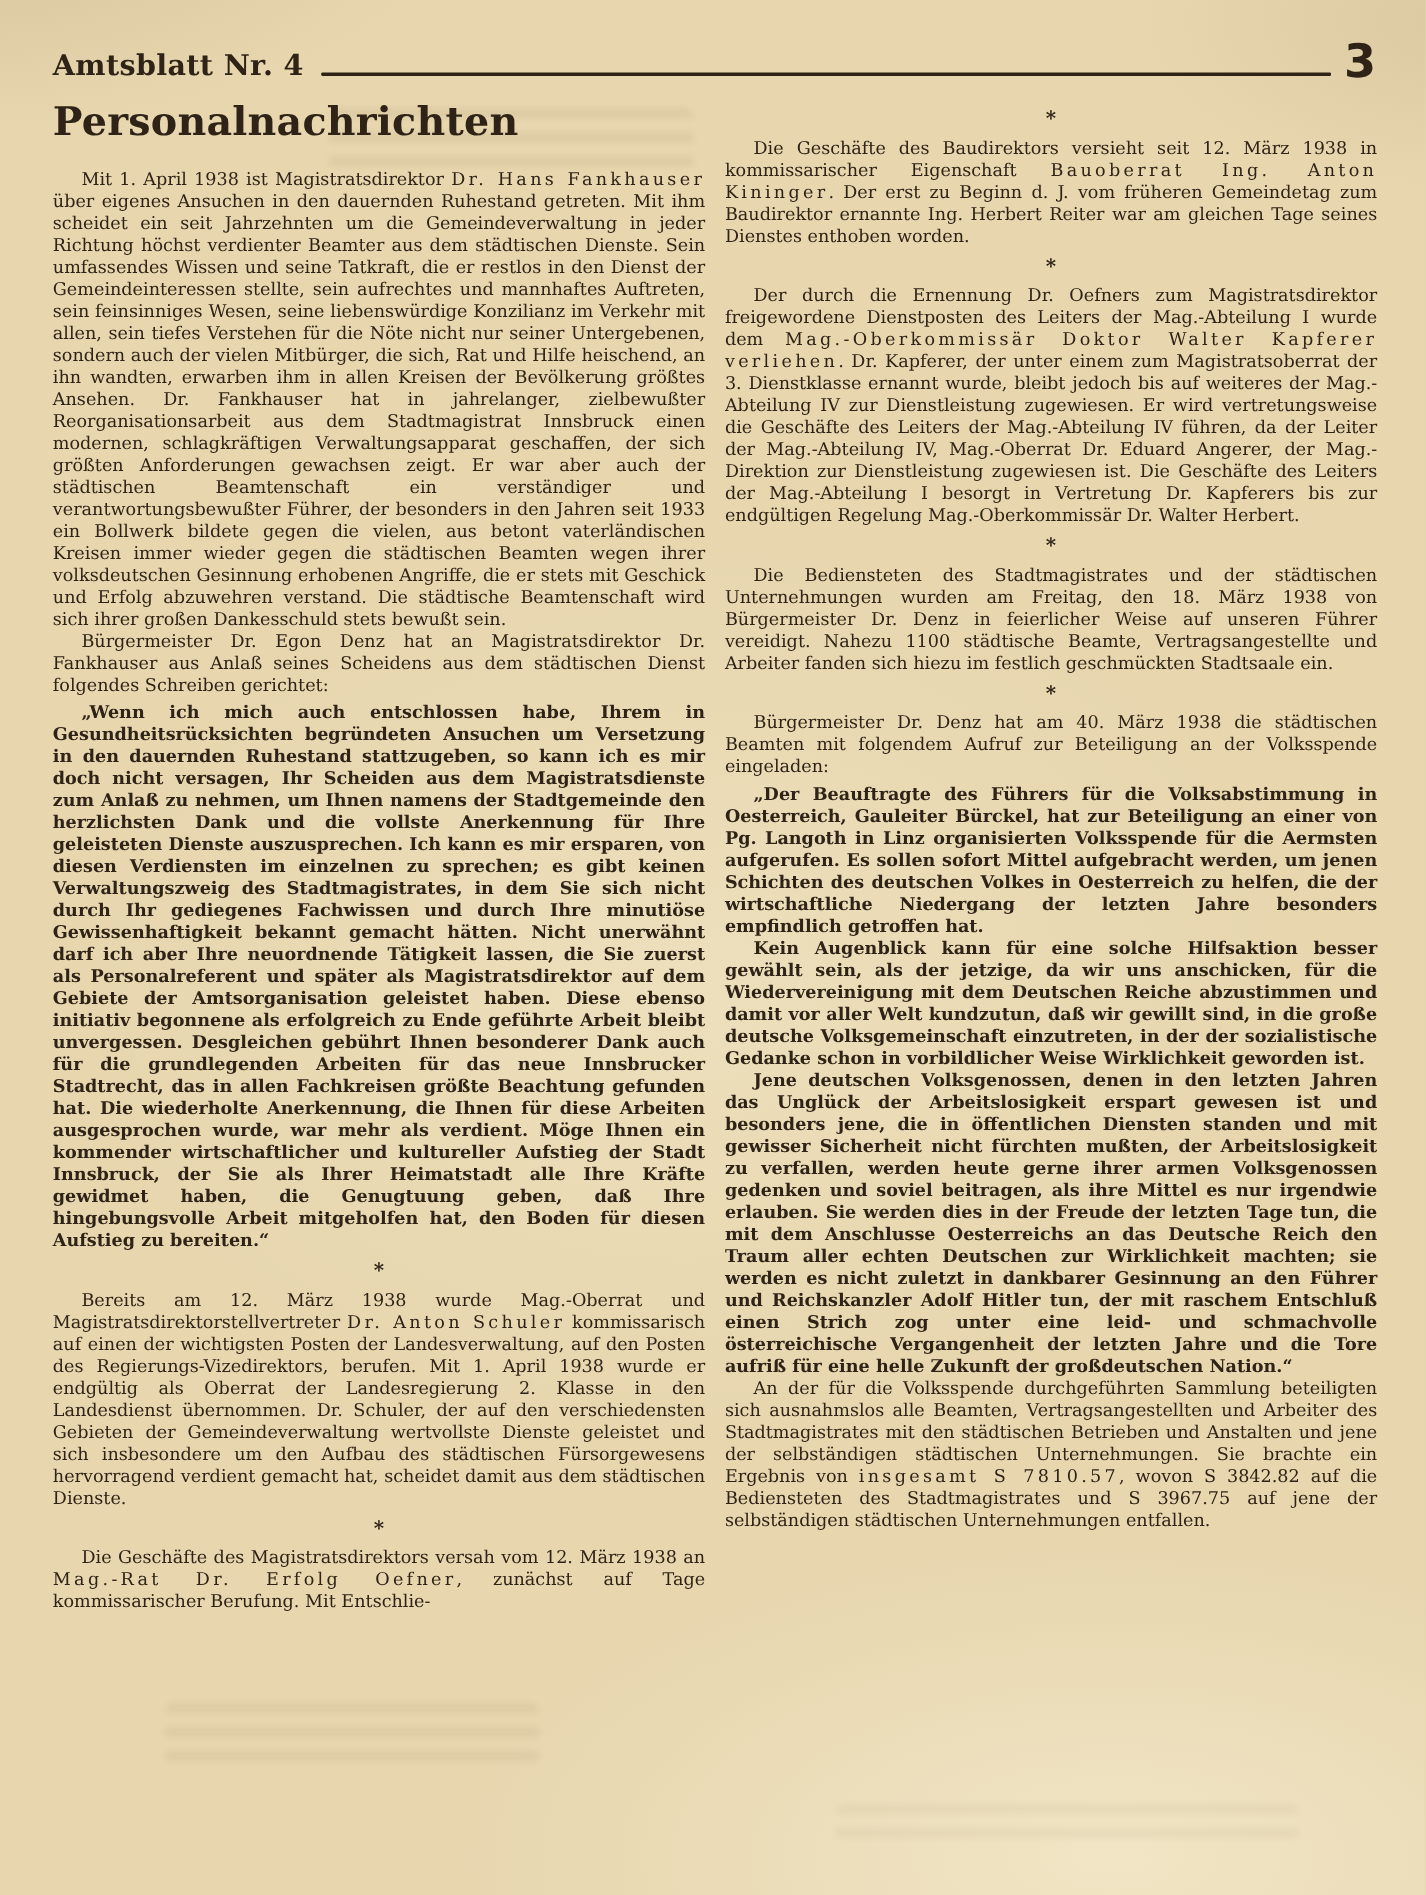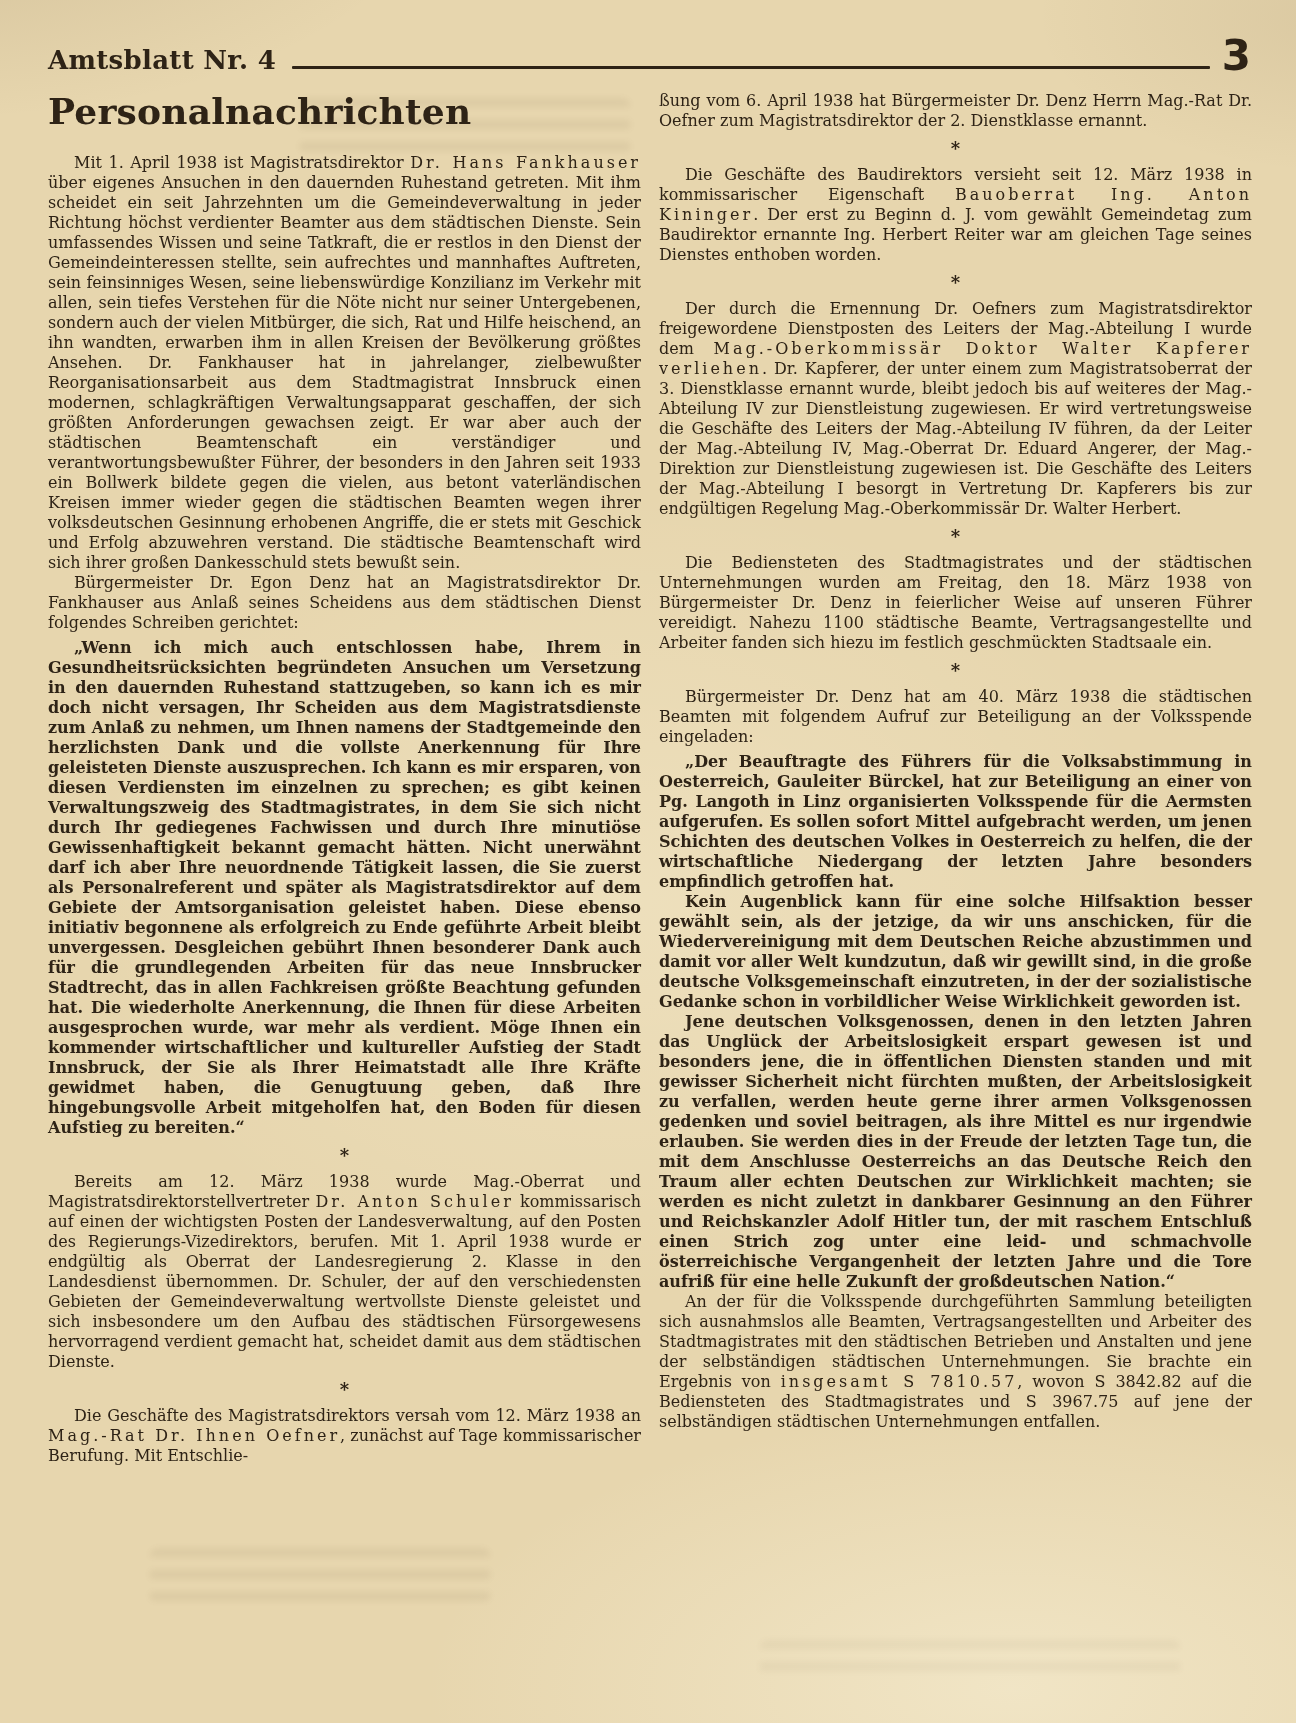--- a/index.html
+++ b/index.html
@@ -88,29 +88,28 @@
       <p>Bürgermeister Dr. Egon Denz hat an Magistratsdirektor Dr. Fankhauser aus Anlaß seines Scheidens aus dem städtischen Dienst folgendes Schreiben gerichtet:</p>
 
       <p class="bold gap-top">„Wenn ich mich auch entschlossen habe, Ihrem in Gesundheitsrücksichten begründeten Ansuchen um Versetzung in den dauernden Ruhestand stattzugeben, so kann ich es mir doch nicht versagen, Ihr Scheiden aus dem Magistratsdienste zum Anlaß zu nehmen, um Ihnen namens der Stadtgemeinde den herzlichsten Dank und die vollste Anerkennung für Ihre geleisteten Dienste auszusprechen. Ich kann es mir ersparen, von diesen Verdiensten im einzelnen zu sprechen; es gibt keinen Verwaltungszweig des Stadtmagistrates, in dem Sie sich nicht durch Ihr gediegenes Fachwissen und durch Ihre minutiöse Gewissenhaftigkeit bekannt gemacht hätten. Nicht unerwähnt darf ich aber Ihre neuordnende Tätigkeit lassen, die Sie zuerst als Personalreferent und später als Magistratsdirektor auf dem Gebiete der Amtsorganisation geleistet haben. Diese ebenso initiativ begonnene als erfolgreich zu Ende geführte Arbeit bleibt unvergessen. Desgleichen gebührt Ihnen besonderer Dank auch für die grundlegenden Arbeiten für das neue Innsbrucker Stadtrecht, das in allen Fachkreisen größte Beachtung gefunden hat. Die wiederholte Anerkennung, die Ihnen für diese Arbeiten ausgesprochen wurde, war mehr als verdient. Möge Ihnen ein kommender wirtschaftlicher und kultureller Aufstieg der Stadt Innsbruck, der Sie als Ihrer Heimatstadt alle Ihre Kräfte gewidmet haben, die Genugtuung geben, daß Ihre hingebungsvolle Arbeit mitgeholfen hat, den Boden für diesen Aufstieg zu bereiten.“</p>
 
       <div class="sep">*</div>
 
       <p><span>Bereits am 12. März 1938 wurde Mag.-Oberrat und Magistratsdirektorstellvertreter </span><span class="gsp">Dr. Anton Schuler</span><span> kommissarisch auf einen der wichtigsten Posten der Landesverwaltung, auf den Posten des Regierungs-Vizedirektors, berufen. Mit 1. April 1938 wurde er endgültig als Oberrat der Landesregierung 2. Klasse in den Landesdienst übernommen. Dr. Schuler, der auf den verschiedensten Gebieten der Gemeindeverwaltung wertvollste Dienste geleistet und sich insbesondere um den Aufbau des städtischen Fürsorgewesens hervorragend verdient gemacht hat, scheidet damit aus dem städtischen Dienste.</span></p>
 
       <div class="sep">*</div>
 
-      <p><span>Die Geschäfte des Magistratsdirektors versah vom 12. März 1938 an </span><span class="gsp">Mag.-Rat Dr. Ihnen Oefner</span><span>, zunächst auf Tage kommissarischer Berufung. Mit Entschlie-</span></p>
+      <p><span>Die Geschäfte des Magistratsdirektors versah vom 12. März 1938 an </span><span class="gsp">Mag.-Rat Dr. Erfolg Oefner</span><span>, zunächst auf Tage kommissarischer Berufung. Mit Entschlie-</span></p>
     </section>
 
     <section class="col">
-      <p class="noindent">ßung vom 6. April 1938 hat Bürgermeister Dr. Denz Herrn Mag.-Rat Dr. Oefner zum Magistratsdirektor der 2. Dienstklasse ernannt.</p>
 
       <div class="sep">*</div>
 
-      <p><span>Die Geschäfte des Baudirektors versieht seit 12. März 1938 in kommissarischer Eigenschaft </span><span class="gsp">Bauoberrat Ing. Anton Kininger</span><span>. Der erst zu Beginn d. J. vom gewählt Gemeindetag zum Baudirektor ernannte Ing. Herbert Reiter war am gleichen Tage seines Dienstes enthoben worden.</span></p>
+      <p><span>Die Geschäfte des Baudirektors versieht seit 12. März 1938 in kommissarischer Eigenschaft </span><span class="gsp">Bauoberrat Ing. Anton Kininger</span><span>. Der erst zu Beginn d. J. vom früheren Gemeindetag zum Baudirektor ernannte Ing. Herbert Reiter war am gleichen Tage seines Dienstes enthoben worden.</span></p>
 
       <div class="sep">*</div>
 
       <p><span>Der durch die Ernennung Dr. Oefners zum Magistratsdirektor freigewordene Dienstposten des Leiters der Mag.-Abteilung I wurde dem </span><span class="gsp">Mag.-Oberkommissär Doktor Walter Kapferer verliehen</span><span>. Dr. Kapferer, der unter einem zum Magistratsoberrat der 3. Dienstklasse ernannt wurde, bleibt jedoch bis auf weiteres der Mag.-Abteilung IV zur Dienstleistung zugewiesen. Er wird vertretungsweise die Geschäfte des Leiters der Mag.-Abteilung IV führen, da der Leiter der Mag.-Abteilung IV, Mag.-Oberrat Dr. Eduard Angerer, der Mag.-Direktion zur Dienstleistung zugewiesen ist. Die Geschäfte des Leiters der Mag.-Abteilung I besorgt in Vertretung Dr. Kapferers bis zur endgültigen Regelung Mag.-Oberkommissär Dr. Walter Herbert.</span></p>
 
       <div class="sep">*</div>
 
       <p>Die Bediensteten des Stadtmagistrates und der städtischen Unternehmungen wurden am Freitag, den 18. März 1938 von Bürgermeister Dr. Denz in feierlicher Weise auf unseren Führer vereidigt. Nahezu 1100 städtische Beamte, Vertragsangestellte und Arbeiter fanden sich hiezu im festlich geschmückten Stadtsaale ein.</p>
 
       <div class="sep">*</div>

